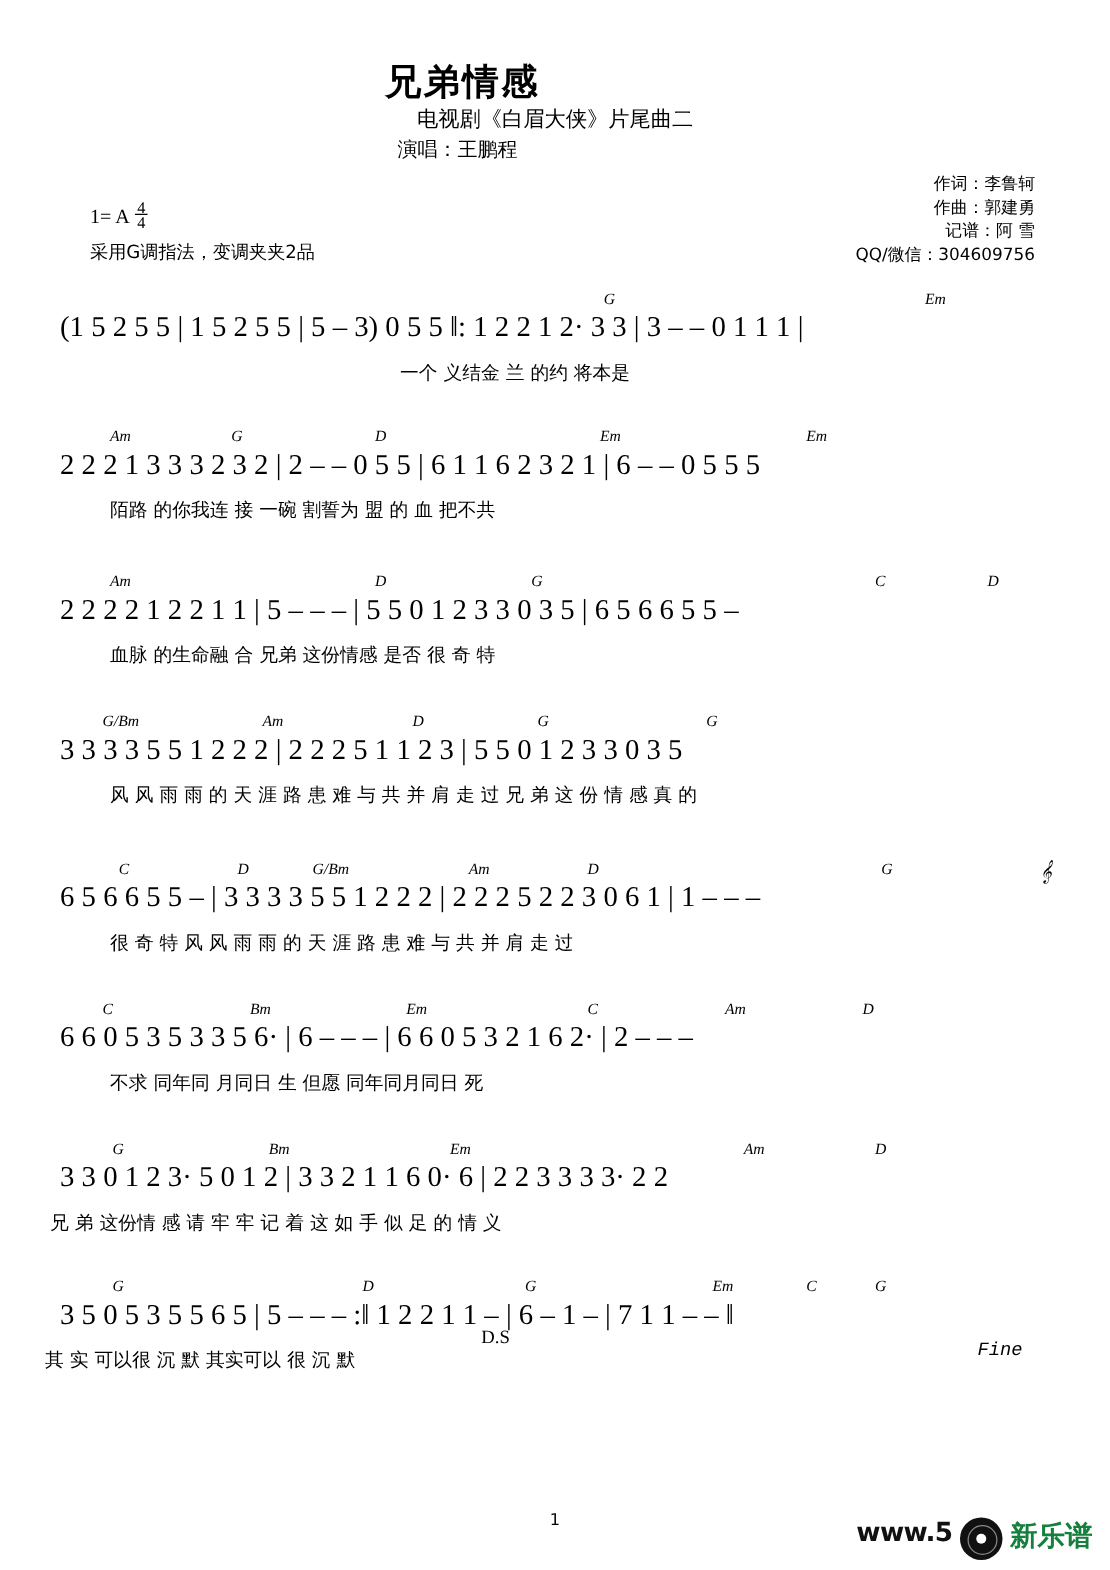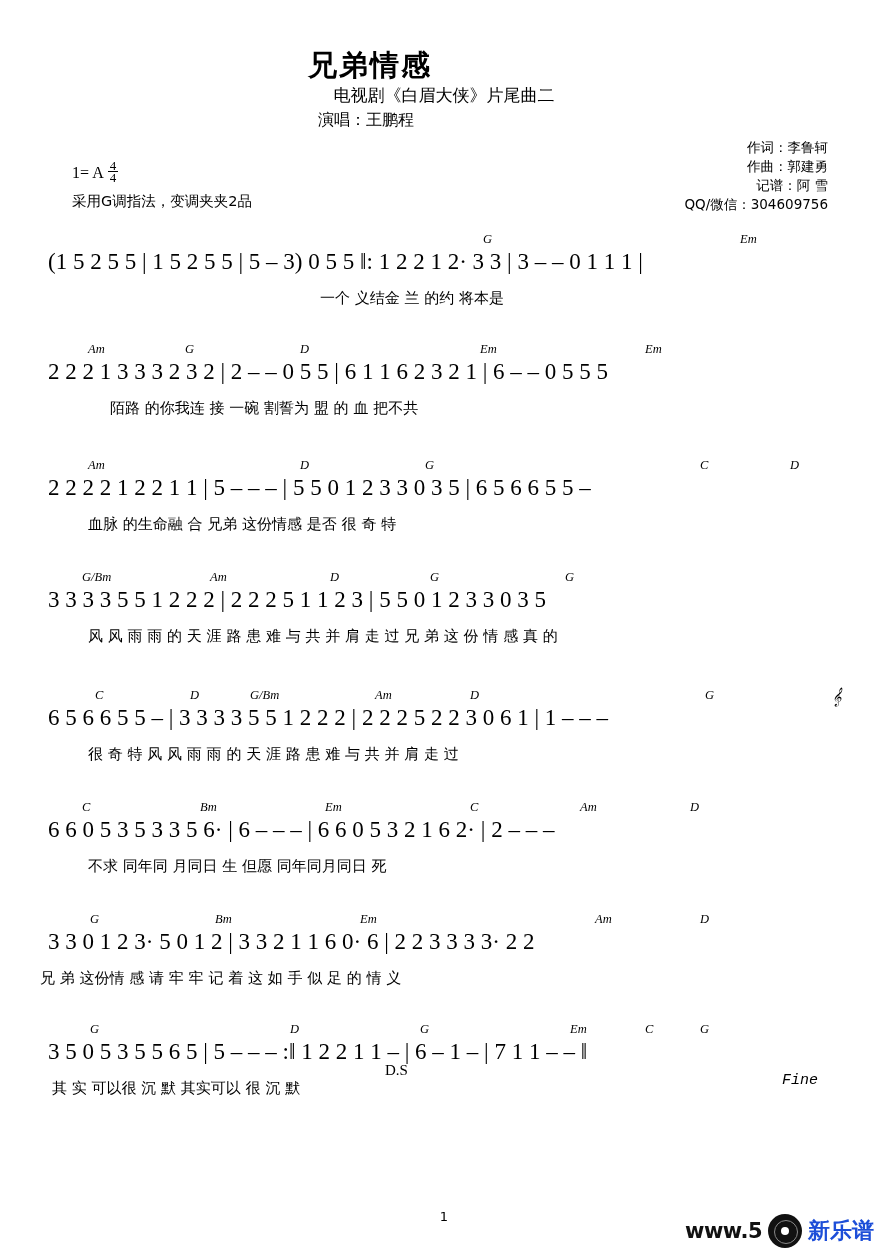--- a/index.html
+++ b/index.html
@@ -132,21 +132,20 @@
     position: absolute;
     bottom: 32px; left: 0; width: 888px;
     text-align: center;
     font-size: 13px;
     font-family: "DejaVu Sans", sans-serif;
   }
   .watermark {
     position: absolute;
     right: 14px; bottom: 8px;
     display: flex;
-    align-items: center;
     gap: 6px;
   }
   .watermark .wm-url {
     font-size: 21px;
     font-weight: bold;
     color: #111;
     font-family: "DejaVu Sans", sans-serif;
     letter-spacing: -0.5px;
   }
   .wm-disc {
@@ -169,21 +168,21 @@
     position: absolute;
     left: 6px; top: 6px;
     width: 22px; height: 22px;
     border-radius: 50%;
     border: 1px solid #888;
   }
   .wm-text {
     font-size: 22px;
     font-weight: bold;
     font-family: "DejaVu Sans", sans-serif;
-    color: #1d4ed8;
+    color: #15803d;
   }
 </style>
 </head>
 <body>
 
 <div class="sheet">
 
   <div class="title">兄弟情感</div>
   <div class="subtitle1">电视剧《白眉大侠》片尾曲二</div>
   <div class="subtitle2">演唱：王鹏程</div>
@@ -211,21 +210,21 @@
 
   <div class="system" style="top:342px">
     <div class="chordrow">
       <span class="chord" style="left:88px">Am</span>
       <span class="chord" style="left:185px">G</span>
       <span class="chord" style="left:300px">D</span>
       <span class="chord" style="left:480px">Em</span>
       <span class="chord" style="left:645px">Em</span>
     </div>
     <div class="notesrow">2 2 2 1 3 3 3 2 3 2 | 2 – – 0 5 5 | 6 1  1 6 2 3  2 1 | 6 – – 0 5 5 5</div>
-    <div class="lyricrow" style="padding-left:110px">陌路  的你我连   接       一碗  割誓为  盟  的 血        把不共</div>
+    <div class="lyricrow" style="padding-left:88px">陌路  的你我连   接       一碗  割誓为  盟  的 血        把不共</div>
   </div>
 
   <div class="system" style="top:458px">
     <div class="chordrow">
       <span class="chord" style="left:88px">Am</span>
       <span class="chord" style="left:300px">D</span>
       <span class="chord" style="left:425px">G</span>
       <span class="chord" style="left:700px">C</span>
       <span class="chord" style="left:790px">D</span>
     </div>
@@ -287,21 +286,21 @@
   <div class="system" style="top:1022px">
     <div class="chordrow">
       <span class="chord" style="left:90px">G</span>
       <span class="chord" style="left:290px">D</span>
       <span class="chord" style="left:420px">G</span>
       <span class="chord" style="left:570px">Em</span>
       <span class="chord" style="left:645px">C</span>
       <span class="chord" style="left:700px">G</span>
     </div>
     <div class="notesrow">3 5 0 5 3 5  5 6 5 | 5 – – – :‖ 1 2 2 1 1 – | 6 – 1 – | 7 1 1 – – ‖</div>
-    <div class="lyricrow" style="padding-left:52px">其 实  可以很 沉  默        其实可以    很  沉   默</div>
+    <div class="lyricrow" style="padding-left:36px">其 实  可以很 沉  默        其实可以    很  沉   默</div>
     <div class="ds" style="left:385px; top:40px">D.S</div>
     <div class="fine" style="top:50px">Fine</div>
   </div>
 
   <div class="pagenum">1</div>
 
   <div class="watermark">
     <span class="wm-url">www.5</span>
     <span class="wm-disc"></span>
     <span class="wm-text">新乐谱</span>

